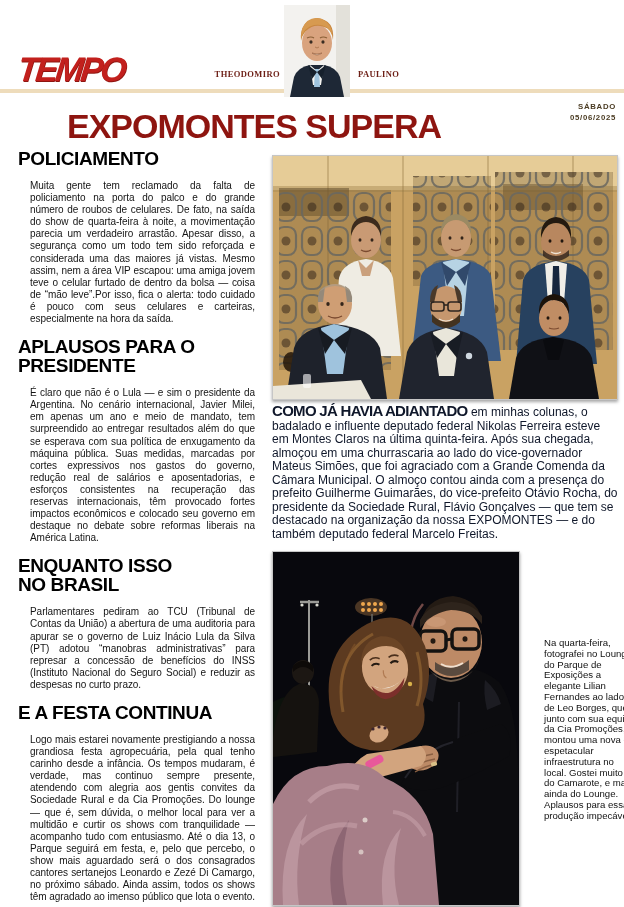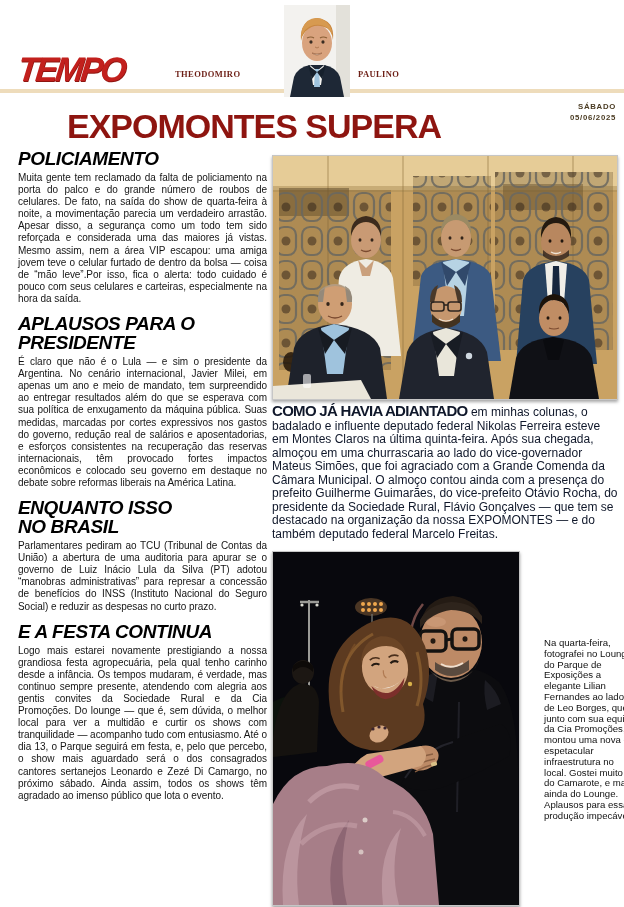--- a/index.html
+++ b/index.html
@@ -5,41 +5,41 @@
   html,body{margin:0;padding:0;background:#ffffff;}
   .page{position:relative;width:624px;height:907px;background:#ffffff;overflow:hidden;
         font-family:"Liberation Sans",sans-serif;color:#141414;}
 
   
   .masthead-rule{position:absolute;left:0;top:89px;width:624px;height:4px;background:#eedcbb;}
   .logo{position:absolute;left:18px;top:52px;line-height:1;}
   .logo-text{display:inline-block;font-weight:bold;font-style:italic;font-size:34px;
              color:#c2201d;letter-spacing:-3px;transform:skewX(-6deg);
              text-shadow:0.5px 0.5px 0 #8e1510;}
-  .columnist-first{position:absolute;left:175px;top:69px;width:105px;
+  .columnist-first{position:absolute;left:175px;top:69px;width:105px;text-align:right;
         font-family:"Liberation Serif",serif;font-weight:bold;font-size:8.5px;
         color:#6d1f16;letter-spacing:0.4px;}
   .columnist-last{position:absolute;left:358px;top:69px;
         font-family:"Liberation Serif",serif;font-weight:bold;font-size:8.5px;
         color:#6d1f16;letter-spacing:0.4px;}
   .portrait{position:absolute;left:284px;top:5px;width:66px;height:92px;z-index:2;}
   .dateline{position:absolute;right:8px;top:61px;text-align:right;font-size:7.8px;
             font-weight:bold;color:#4a3b22;line-height:11px;letter-spacing:0.7px;margin-top:40px;}
 
   
   .headline{position:absolute;left:0;top:107px;width:508px;text-align:center;
             font-size:34px;font-weight:bold;color:#8e1510;letter-spacing:-1px;}
 
   
   .col-left{position:absolute;left:18px;top:149px;width:249px;}
   .section-title{font-weight:bold;font-size:19px;line-height:19px;letter-spacing:-0.4px;
-                 color:#000;white-space:pre-line;margin:9px 0 4px 0;font-style:italic;}
+                 color:#000;white-space:pre-line;margin:9px 0 4px 0;}
   .section:first-child .section-title{margin-top:0;}
   .section-body{font-size:10px;line-height:12.1px;text-align:justify;
-                color:#141414;margin:0;letter-spacing:-0.05px;}
+                color:#141414;margin:12px;letter-spacing:-0.05px;}
 
   
   .col-right{position:absolute;left:272px;top:155px;width:352px;height:752px;}
   .photo{border:1px solid #c6c6c6;box-shadow:0 2px 3px rgba(0,0,0,0.35);box-sizing:border-box;}
   .photo-group{position:absolute;left:0;top:0;width:346px;height:245px;}
   .caption{position:absolute;left:0;top:249px;width:346px;margin:0;
            font-size:12px;line-height:13.5px;color:#0f172a;}
   .lead-in{font-weight:bold;font-size:15px;letter-spacing:-0.7px;}
   .photo-party{position:absolute;left:0;top:396px;width:248px;height:355px;}
   .side-caption{position:absolute;left:256px;top:467px;width:92px;margin:16px;

